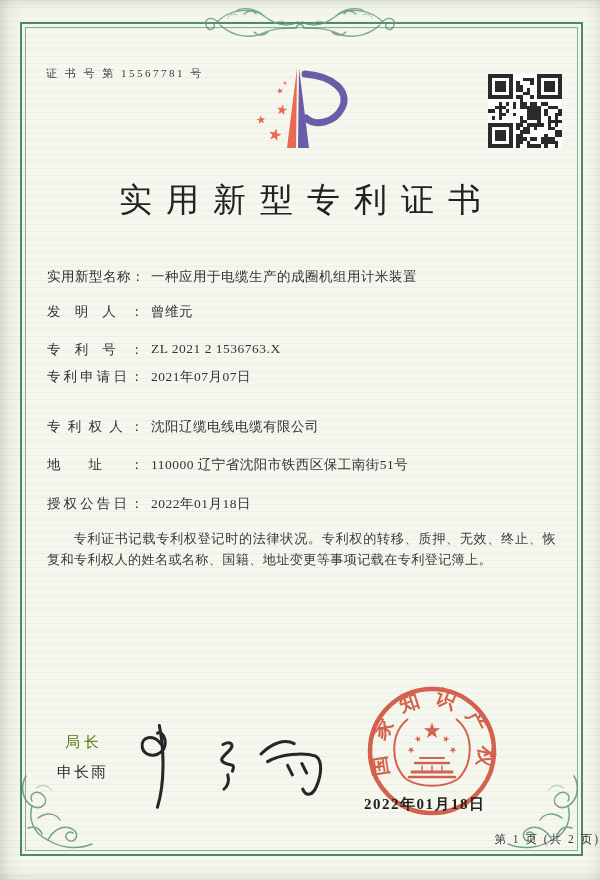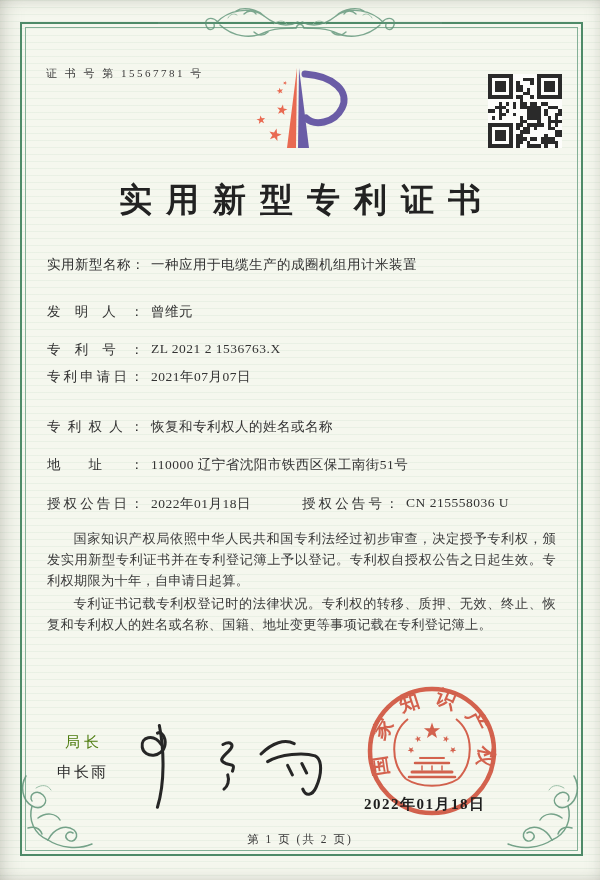--- a/index.html
+++ b/index.html
@@ -14,34 +14,34 @@
     background:repeating-linear-gradient(180deg, rgba(150,190,160,.12) 0 1px, transparent 1px 7px);
     box-shadow:inset 16px 0 22px -16px rgba(110,110,100,.38), inset -10px 0 18px -12px rgba(110,110,100,.22),
                inset 0 12px 18px -14px rgba(110,110,100,.25), inset 0 -12px 18px -14px rgba(110,110,100,.25);
   }
   .frame-outer{position:absolute;left:20px;top:22px;right:17px;bottom:24px;border:2px solid #4e8a68;}
   .frame-inner{position:absolute;left:25px;top:27px;right:22px;bottom:29px;border:1px solid #84b097;}
   .ornament{position:absolute;pointer-events:none;}
   .cert-no{position:absolute;left:46px;top:66px;font-size:11px;letter-spacing:2.5px;color:#3a3a3a;}
   .title{
     position:absolute;left:0;right:0;top:178px;text-align:center;
-    font-size:33px;font-weight:700;letter-spacing:14px;text-indent:14px;color:#222;
+    font-size:33px;font-weight:400;letter-spacing:14px;text-indent:14px;color:#222;
   }
   .frow{position:absolute;left:47px;right:36px;font-size:13.5px;color:#333;letter-spacing:.5px;white-space:nowrap;}
   .flabel{display:inline-block;width:97px;text-align:justify;text-align-last:justify;vertical-align:top;}
   .fvalue{margin-left:7px;}
   .grant-second{position:absolute;left:255px;top:0;}
   .paras{position:absolute;left:47px;right:44px;top:528px;font-size:13.2px;line-height:21px;color:#3b3b3b;text-align:justify;}
   .paras p{margin:0 0 2px 0;text-indent:2em;letter-spacing:.3px;}
   .sig-role{position:absolute;left:65px;top:733px;font-size:15px;letter-spacing:4px;color:#4d7c0f;}
   .sig-name{position:absolute;left:57px;top:763px;font-size:15px;letter-spacing:2px;color:#2c2c2c;text-align:center;}
   .sig-svg{position:absolute;left:125px;top:716px;}
   .seal-svg{position:absolute;left:362px;top:681px;z-index:3;opacity:.88;mix-blend-mode:multiply;}
   .seal-date{position:absolute;left:364px;top:795px;z-index:4;font-size:15px;letter-spacing:1.5px;color:#1e1e1e;font-weight:600;}
-  .footer{position:absolute;left:0;right:0;top:832px;text-align:center;font-size:11.5px;letter-spacing:2px;color:#3a3a3a;}
+  .footer{position:absolute;left:0;right:0;top:832px;text-align:right;font-size:11.5px;letter-spacing:2px;color:#3a3a3a;}
   .logo-svg{position:absolute;left:230px;top:60px;}
   .qr-svg{position:absolute;left:488px;top:74px;background:#fdfdfb;}
 </style>
 </head>
 <body>
 
 <div class="paper-texture"></div>
 <div class="frame-outer"></div>
 <div class="frame-inner"></div>
 
@@ -227,47 +227,43 @@
     <rect x="14" y="0" width="7" height="7" fill="#2a2a2a"></rect>
     <rect x="15" y="1" width="5" height="5" fill="#fdfdfb"></rect>
     <rect x="16" y="2" width="3" height="3" fill="#2a2a2a"></rect>
     <rect x="0" y="14" width="7" height="7" fill="#2a2a2a"></rect>
     <rect x="1" y="15" width="5" height="5" fill="#fdfdfb"></rect>
     <rect x="2" y="16" width="3" height="3" fill="#2a2a2a"></rect>
   </svg>
 
 <div class="title">实用新型专利证书</div>
 
-<div class="frow" style="top:256px">
+<div class="frow" style="top:268px">
   <span class="flabel">实用新型名称：</span><span class="fvalue">一种应用于电缆生产的成圈机组用计米装置</span>
 </div>
 <div class="frow" style="top:303px">
   <span class="flabel">发明人：</span><span class="fvalue">曾维元</span>
 </div>
 <div class="frow" style="top:341px">
   <span class="flabel">专利号：</span><span class="fvalue">ZL 2021 2 1536763.X</span>
 </div>
 <div class="frow" style="top:368px">
   <span class="flabel">专利申请日：</span><span class="fvalue">2021年07月07日</span>
 </div>
 <div class="frow" style="top:418px">
-  <span class="flabel">专利权人：</span><span class="fvalue">恢复和专利权人的姓名或名称</span>
+  <span class="flabel">专利权人：</span><span class="fvalue">沈阳辽缆电线电缆有限公司</span>
 </div>
 <div class="frow" style="top:456px">
   <span class="flabel">地址：</span><span class="fvalue">110000 辽宁省沈阳市铁西区保工南街51号</span>
 </div>
 <div class="frow" style="top:495px">
   <span class="flabel">授权公告日：</span><span class="fvalue">2022年01月18日</span>
-  <span class="grant-second">
-    <span class="flabel">授权公告号：</span><span class="fvalue">CN 215558036 U</span>
-  </span>
 </div>
 
 <div class="paras">
-  <p>国家知识产权局依照中华人民共和国专利法经过初步审查，决定授予专利权，颁发实用新型专利证书并在专利登记簿上予以登记。专利权自授权公告之日起生效。专利权期限为十年，自申请日起算。</p>
   <p>专利证书记载专利权登记时的法律状况。专利权的转移、质押、无效、终止、恢复和专利权人的姓名或名称、国籍、地址变更等事项记载在专利登记簿上。</p>
 </div>
 
 <div class="sig-role">局长</div>
 <div class="sig-name">申长雨</div>
 <svg class="sig-svg" width="215" height="95" viewBox="0 0 210 100">
   <g stroke="#262626" stroke-width="3.2" fill="none" stroke-linecap="round" stroke-linejoin="round">
     <path d="M30,30 C22,18 8,22 10,33 C12,45 32,44 34,30 C35,22 30,16 26,18"></path>
     <path d="M28,10 C33,35 34,70 26,96"></path>
     <path d="M95,30 C103,26 108,30 101,37 C94,44 90,47 98,50 C104,52 108,50 105,58"></path>

